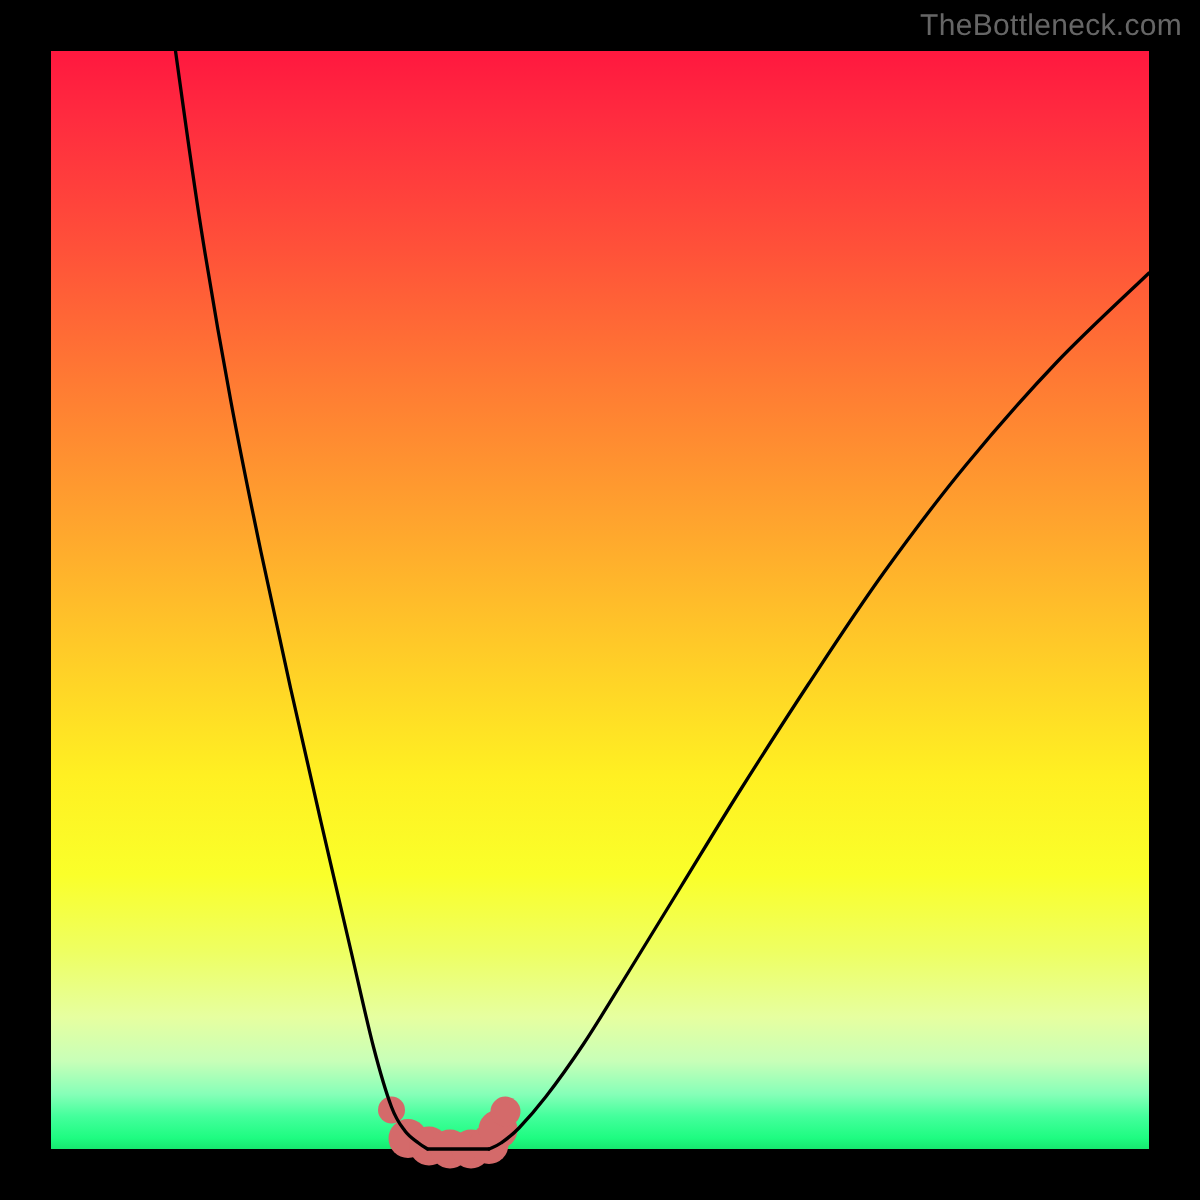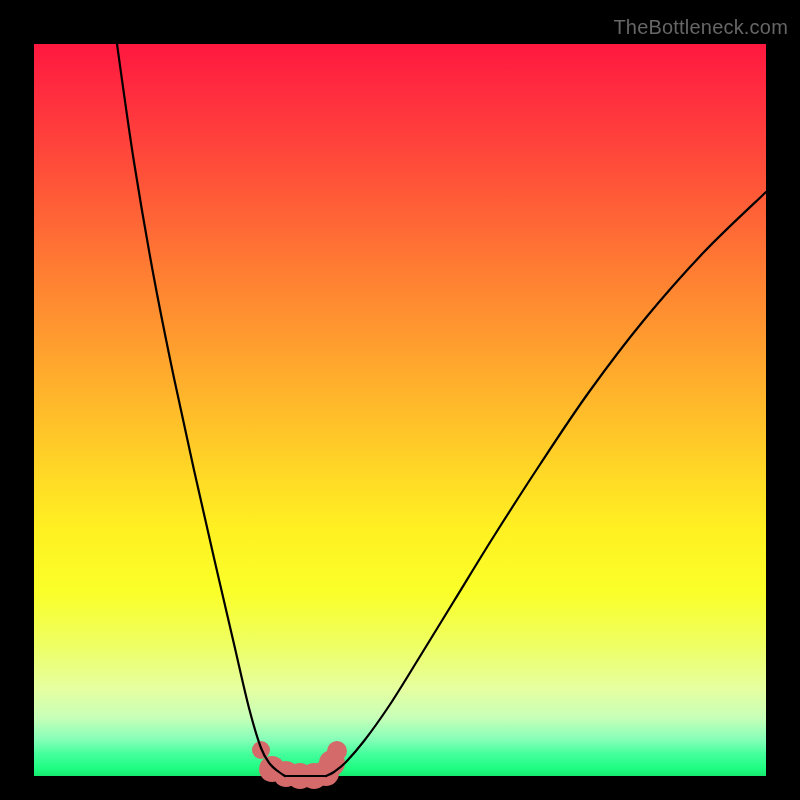--- a/index.html
+++ b/index.html
@@ -7,21 +7,21 @@
     padding: 0;
     width: 800px;
     height: 800px;
     background: #000;
     overflow: hidden;
     font-family: Arial, Helvetica, sans-serif;
   }
   .frame {
     position: absolute;
     left: 0;
-    top: 10px;
+    top: 0;
     width: 800px;
     height: 604px;
     background: #000;
   }
   .plot {
     position: absolute;
     left: 34px;
     top: 34px;
     width: 732px;
     height: 732px;

